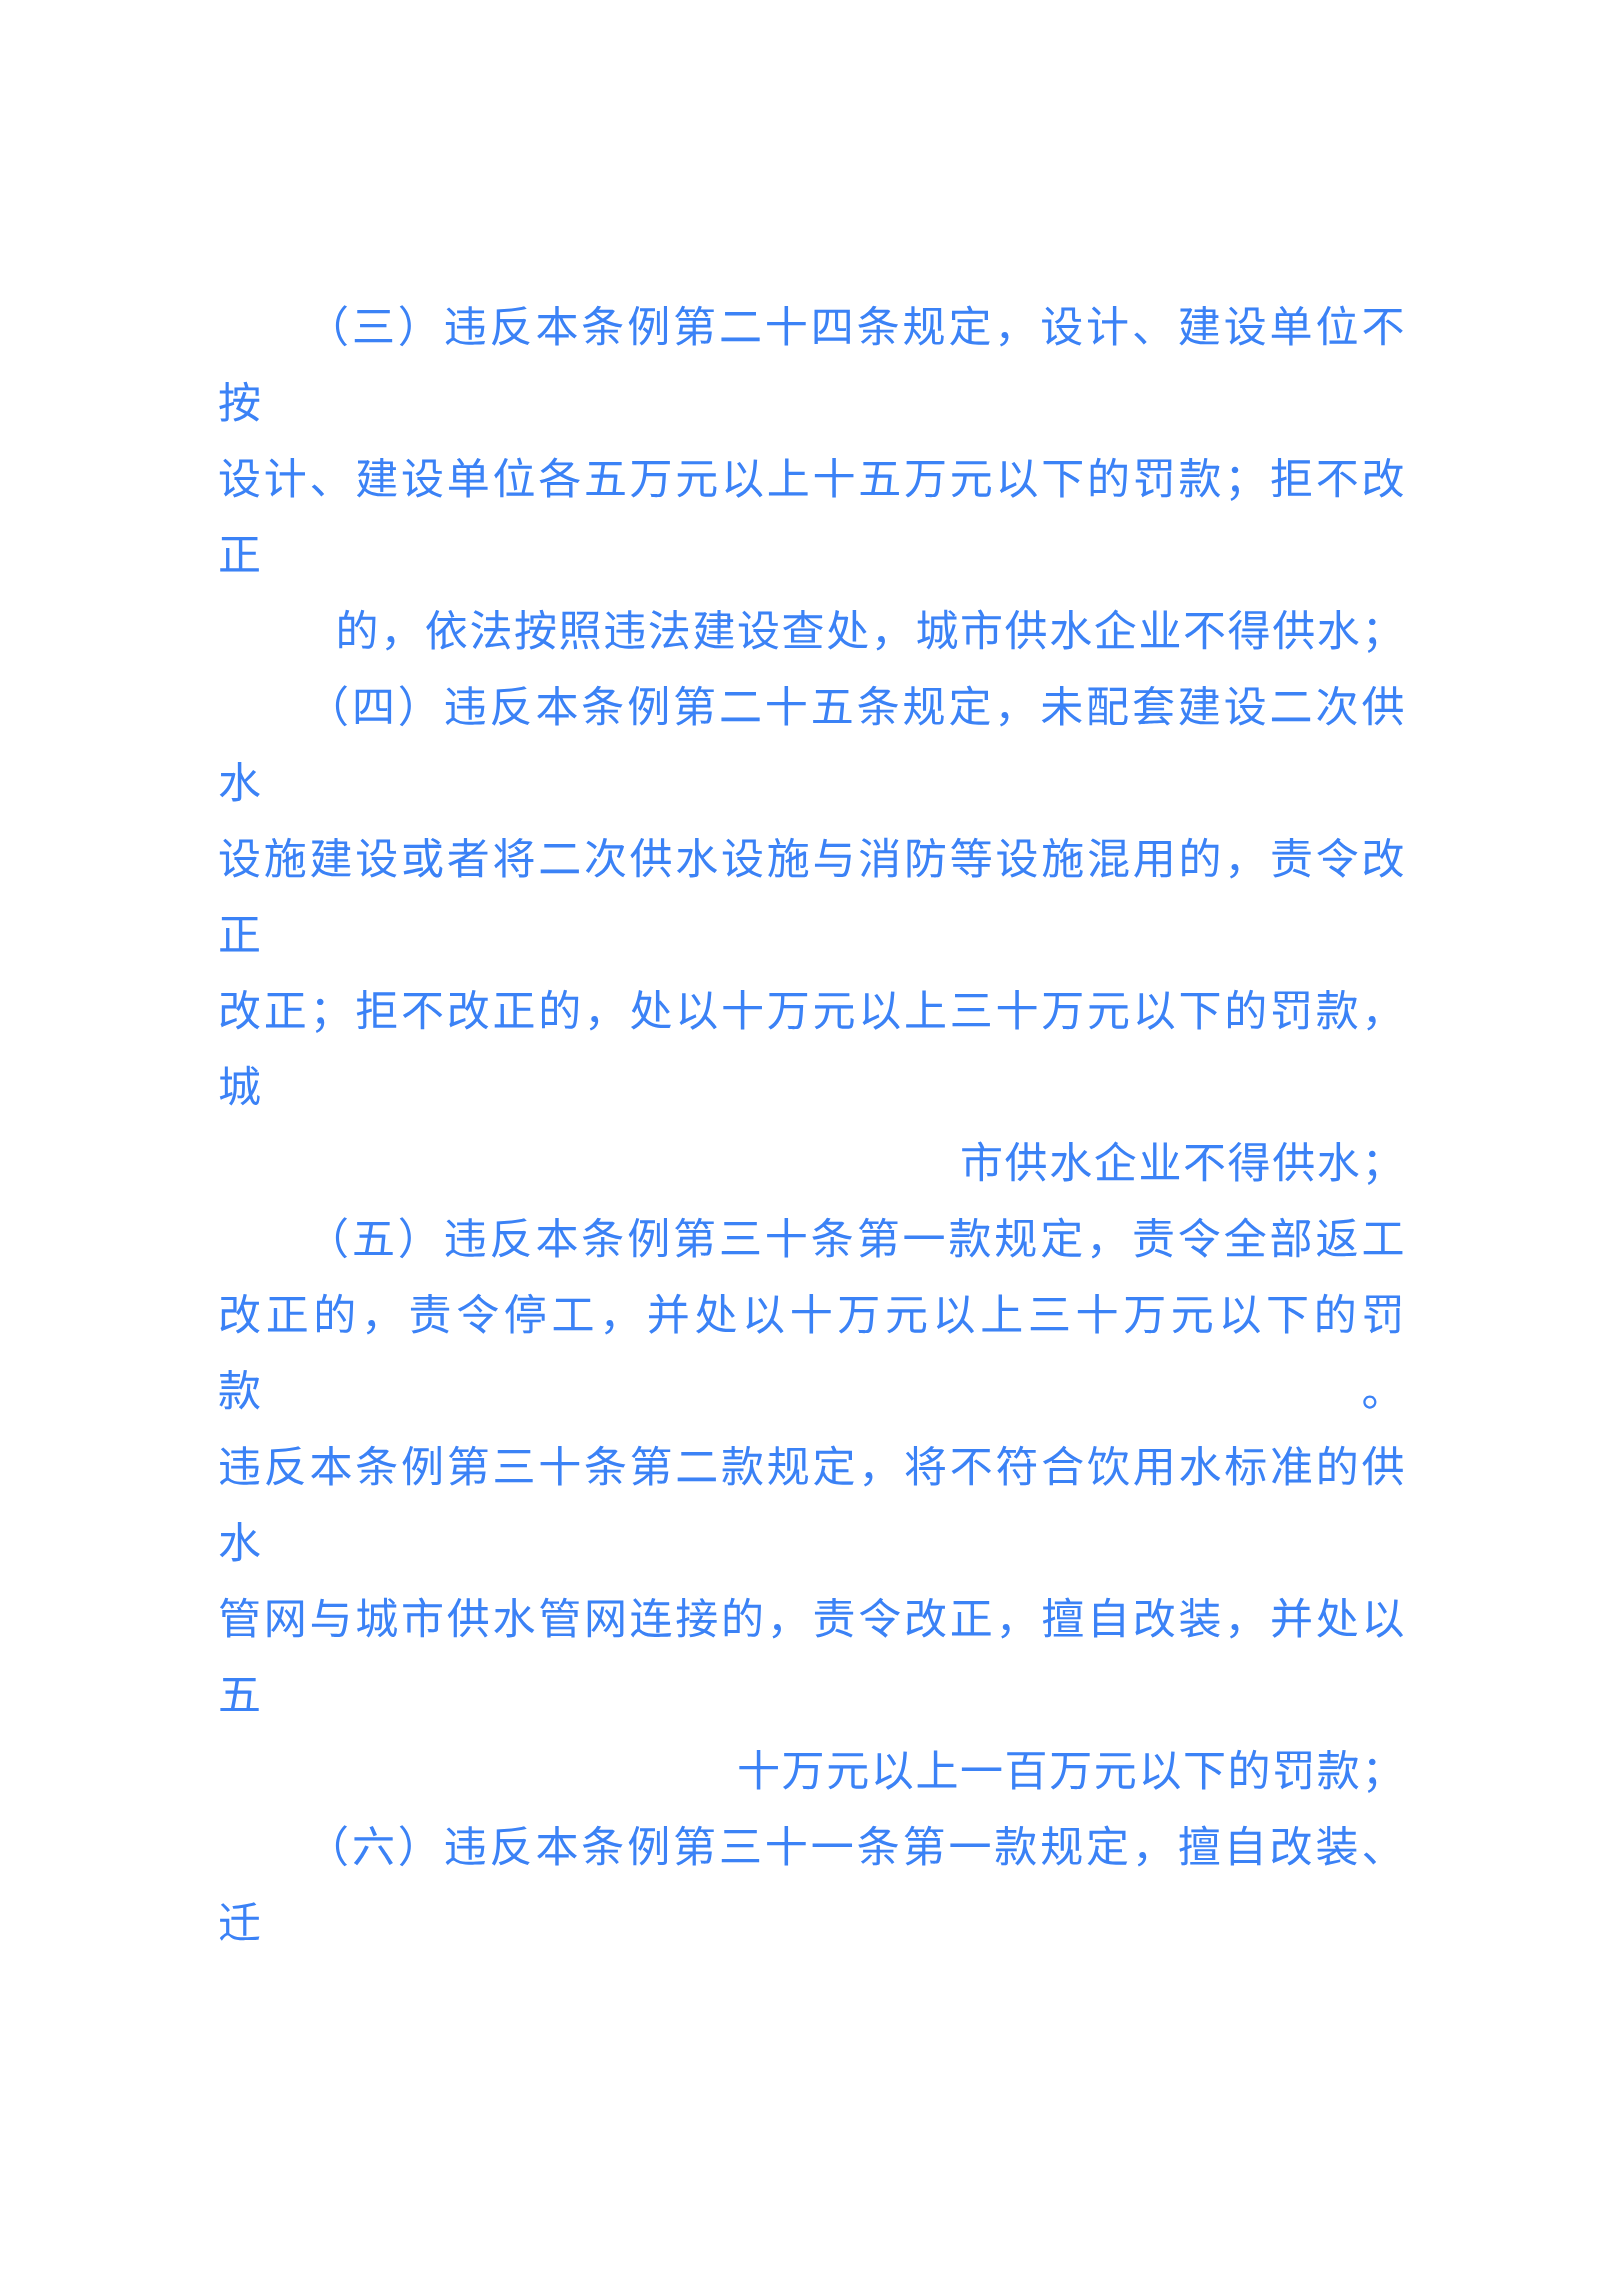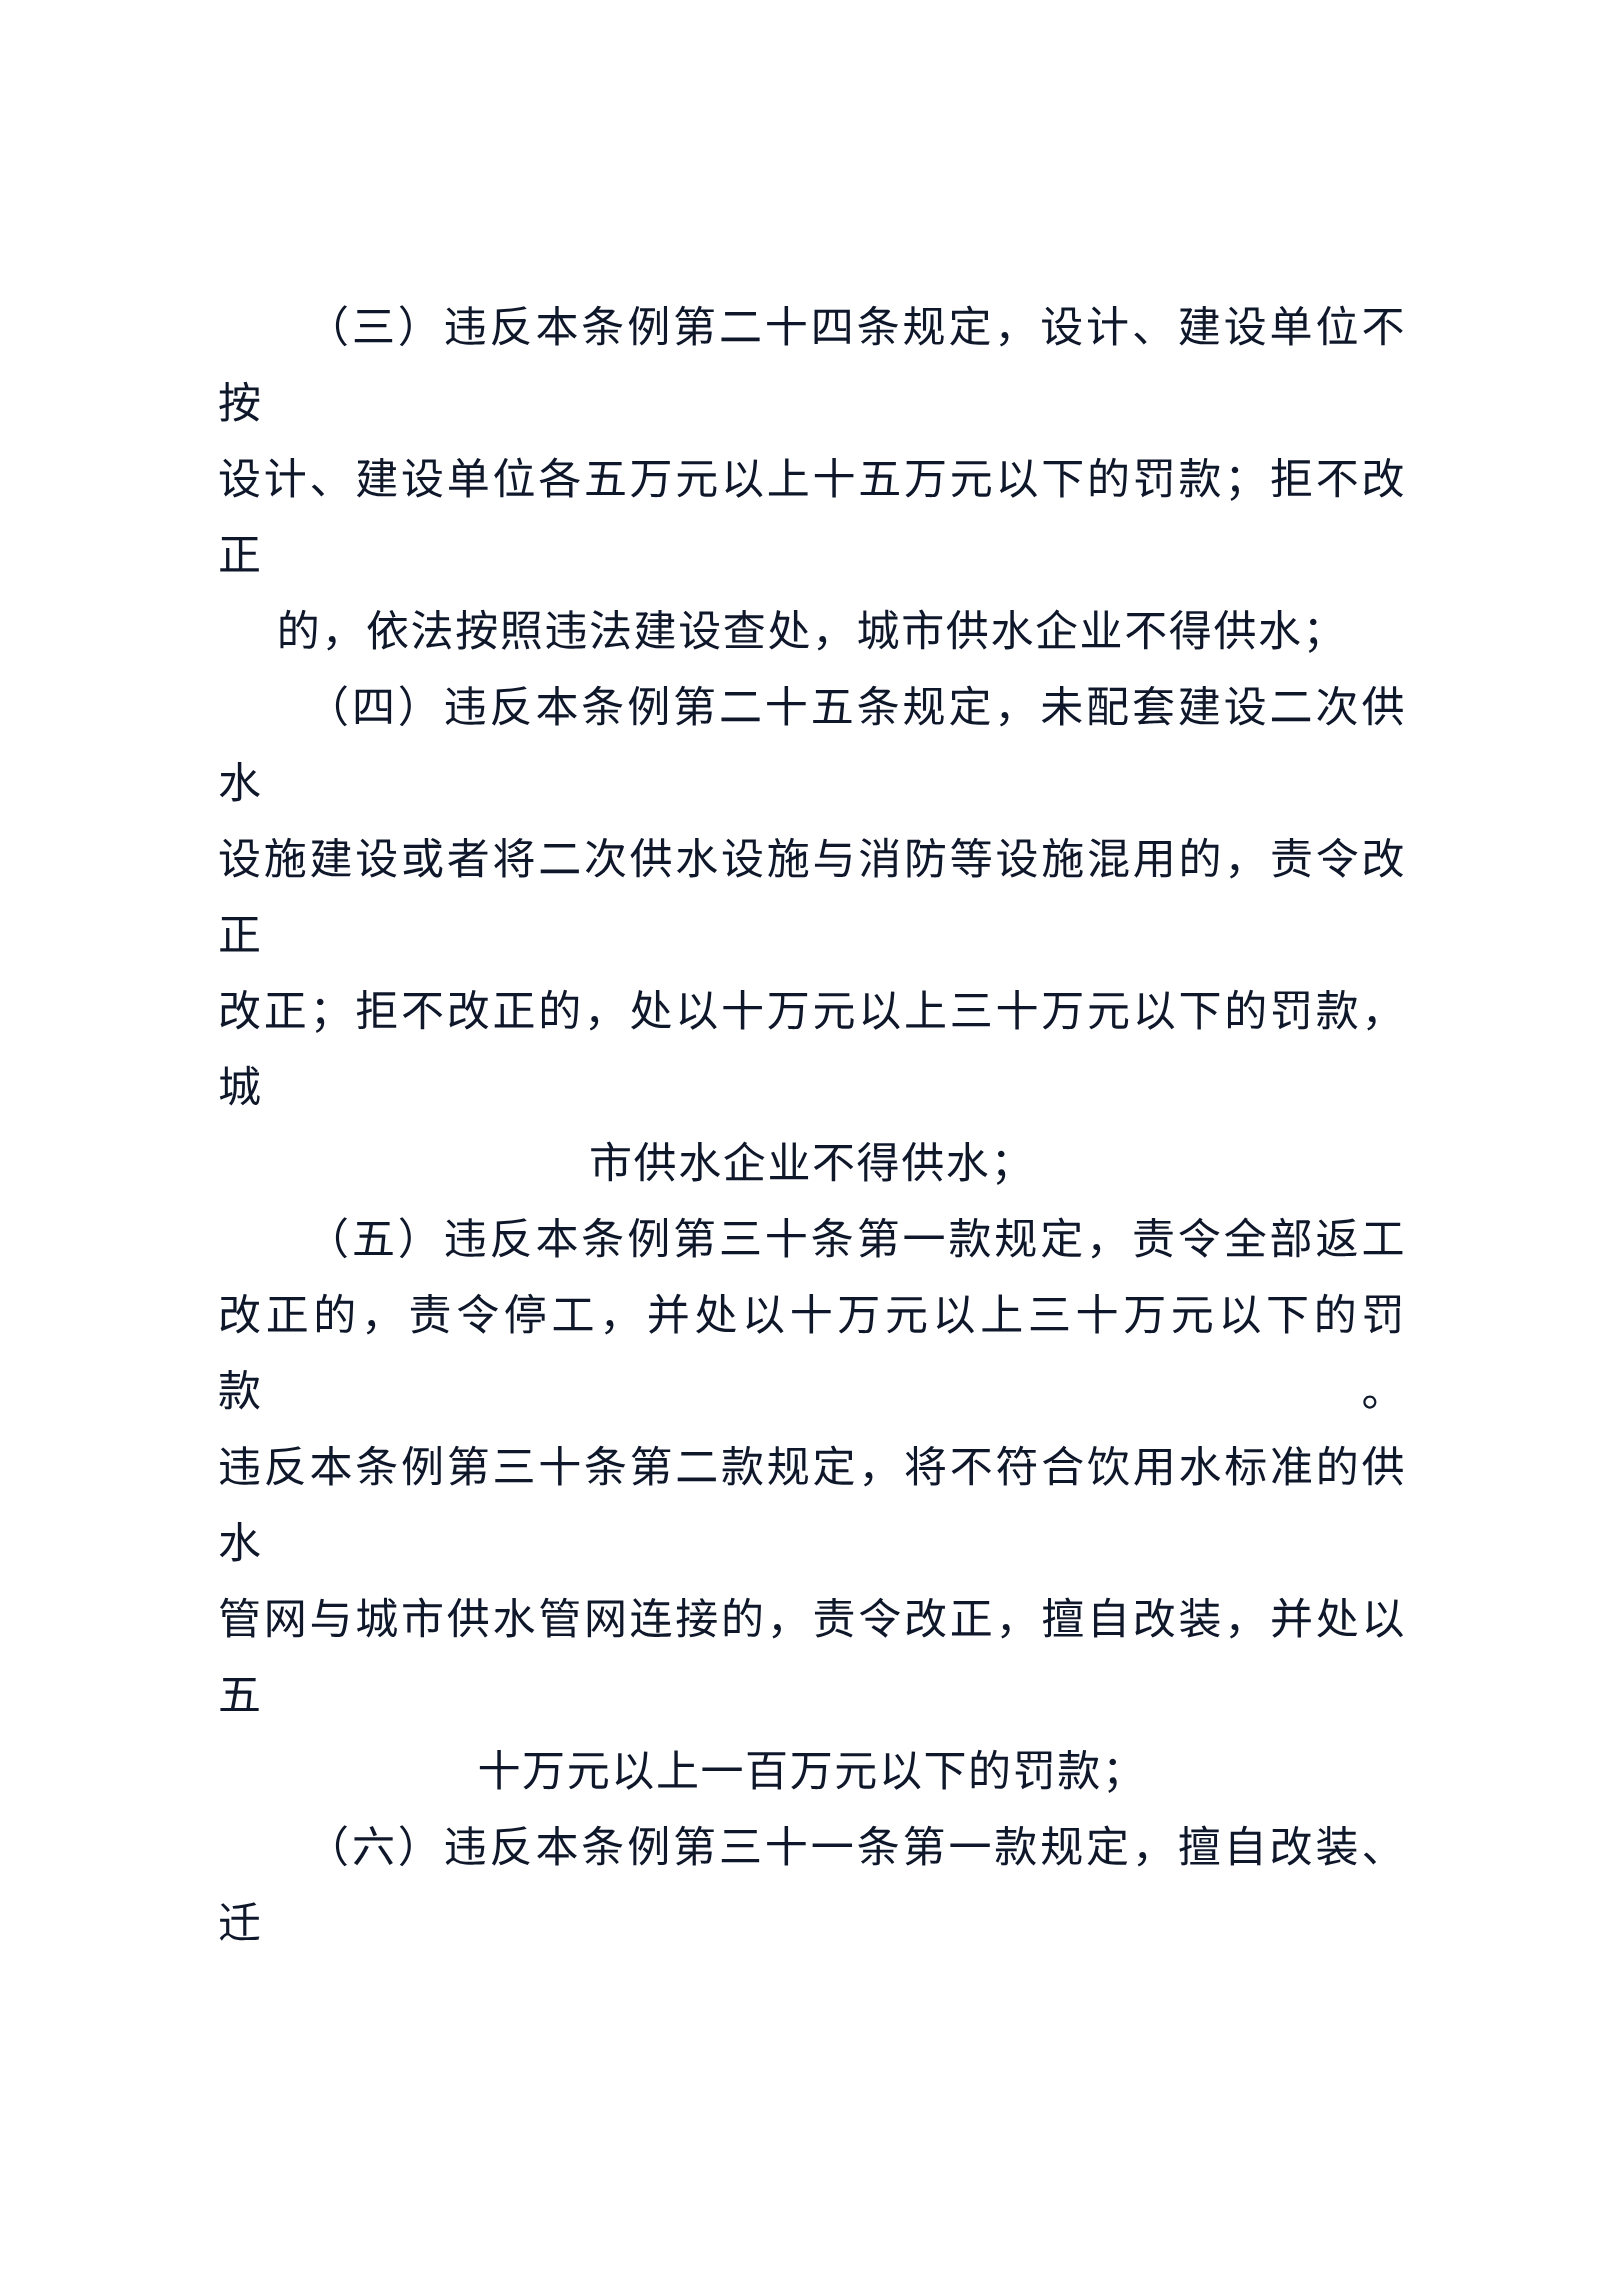--- a/index.html
+++ b/index.html
@@ -7,39 +7,39 @@
     padding: 0;
     background: #ffffff;
   }
   .page {
     position: relative;
     width: 1623px;
     height: 2295px;
     background: #ffffff;
     overflow: hidden;
     font-family: "Liberation Serif", "DejaVu Serif", serif;
-    color: #0f172a;
+    color: #3b82f6;
   }
   .content {
     position: absolute;
     left: 218px;
     top: 290px;
     width: 1188px;
     font-size: 43px;
     line-height: 76px;
     letter-spacing: 1.6px;
   }
   .paragraph {
     margin: 0;
     padding: 0;
   }
   .line {
     width: 100%;
     white-space: nowrap;
-    text-align: center;
+    text-align: right;
   }
   .line.justify {
     white-space: normal;
     text-align: justify;
     text-align-last: justify;
     text-justify: inter-character;
   }
   .line.indent {
     text-indent: 88px;
   }

